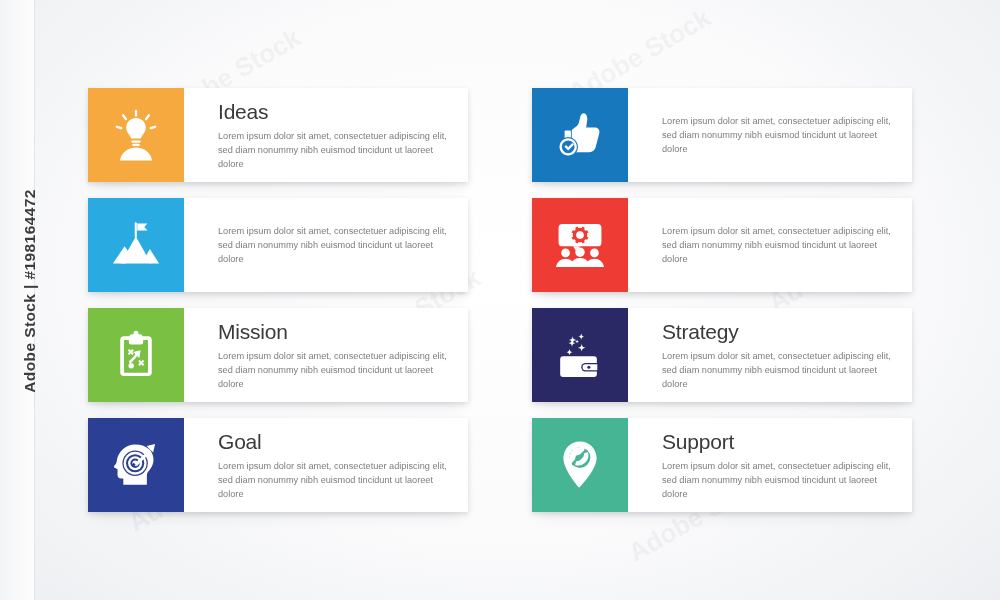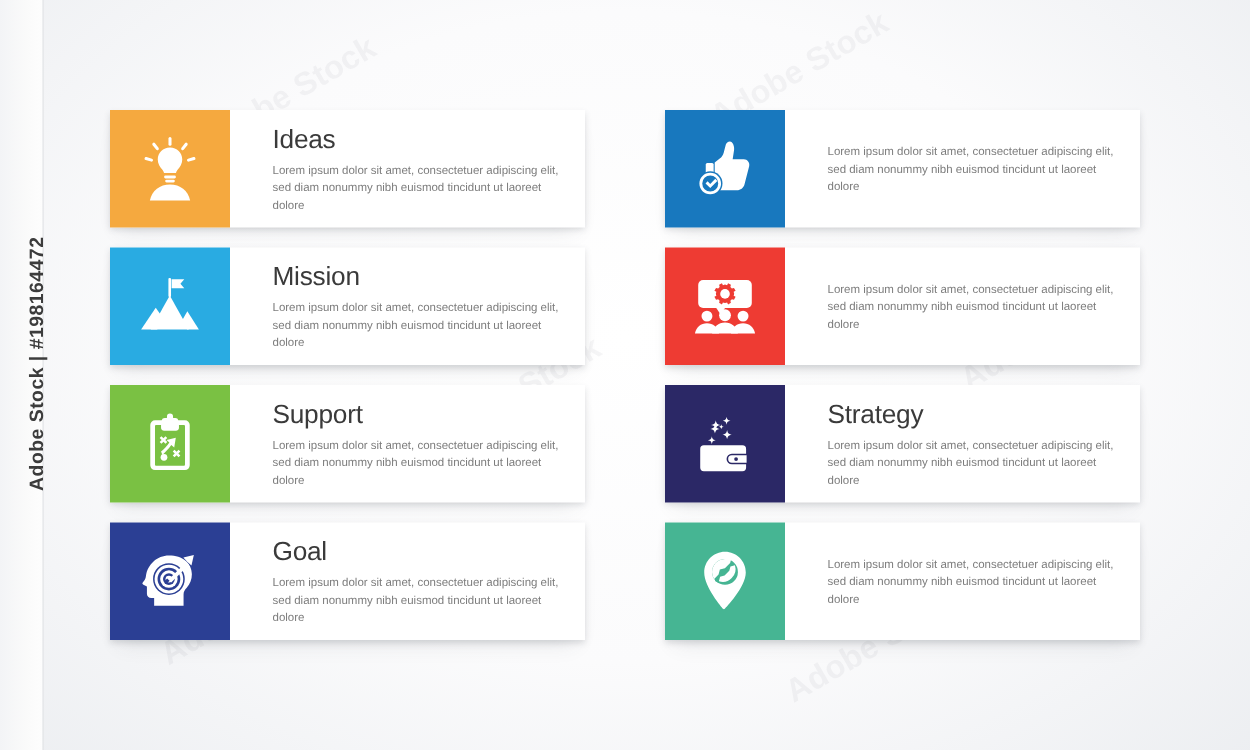--- a/index.html
+++ b/index.html
@@ -214,21 +214,20 @@
 
             <path d="M31.8 22.5L15 52.5h33.6z"></path>
 
             <path d="M19.4 33.4L6.5 52.5h14.2l5.4-9.6z"></path>
 
             <path d="M47.3 36.5l-4.6 8.1 4.4 7.9h10.4z"></path>
           </g>
         </svg>
       </div>
       <div class="body">
-        <div class="title">Mission</div>
         <div class="desc">Lorem ipsum dolor sit amet, consectetuer adipiscing elit, sed diam nonummy nibh euismod tincidunt ut laoreet dolore</div>
       </div>
     </div>
 
     <div class="item">
       <div class="card"></div>
       <div class="tile" style="background:#EE3B33;">
         <svg width="56" height="56" viewBox="0 0 64 64">
           <g fill="#ffffff">
 
@@ -263,21 +262,21 @@
             <path d="M46.2 9.8h-6.3a3 3 0 0 0-2.9-2.3h-2.1V6.3a2.9 2.9 0 0 0-5.8 0v1.2h-2.1a3 3 0 0 0-2.9 2.3h-6.3a4.5 4.5 0 0 0-4.5 4.5v38.2a4.5 4.5 0 0 0 4.5 4.5h28.4a4.5 4.5 0 0 0 4.5-4.5V14.3a4.5 4.5 0 0 0-4.5-4.5zm0 42.2a.9.9 0 0 1-.9.9H18.7a.9.9 0 0 1-.9-.9V15.2a.9.9 0 0 1 .9-.9h4.8v2.4a3 3 0 0 0 3 3h11a3 3 0 0 0 3-3v-2.4h4.8a.9.9 0 0 1 .9.9z"></path>
 
             <path d="M24.8 42.6c2.6-2.5 6.2-5.9 8.4-9.4l2.8 2.3 1.5-9.1-8.8 2.1 2.7 2.2c-2 3.1-5.4 6.4-7.9 8.7z"></path>
             <circle cx="26.3" cy="44.8" r="3.2"></circle>
             <path d="M22.2 26.6l1.7-1.7 1.9 1.9 1.9-1.9 1.7 1.7-1.9 1.9 1.9 1.9-1.7 1.7-1.9-1.9-1.9 1.9-1.7-1.7 1.9-1.9z"></path>
             <path d="M34.6 39.4l1.7-1.7 1.9 1.9 1.9-1.9 1.7 1.7-1.9 1.9 1.9 1.9-1.7 1.7-1.9-1.9-1.9 1.9-1.7-1.7 1.9-1.9z"></path>
           </g>
         </svg>
       </div>
       <div class="body">
-        <div class="title">Support</div>
+        <div class="title">Mission</div>
         <div class="desc">Lorem ipsum dolor sit amet, consectetuer adipiscing elit, sed diam nonummy nibh euismod tincidunt ut laoreet dolore</div>
       </div>
     </div>
 
     <div class="item">
       <div class="card"></div>
       <div class="tile" style="background:#2B2866;">
         <svg width="54" height="54" viewBox="0 0 64 64">
           <g fill="#ffffff">
 
@@ -336,18 +335,19 @@
             <path d="M32 5C21.5 5 13 13.5 13 24c0 13.3 16.5 32.4 17.2 33.2.4.5 1.2.5 1.6 0C32.5 56.4 51 37.3 51 24 51 13.5 42.5 5 32 5z"></path>
 
             <circle cx="32" cy="23.5" r="11.8" fill="#46B593"></circle>
             <path d="M39.2 15.4l-4.6 1.2-1.2 4.6-4.8 4.8-4.6 1.2-1.2 4.6a11.8 11.8 0 0 0 16.4-16.4z" fill="#46B593"></path>
             <path d="M32 11.7a11.8 11.8 0 0 0-9.9 18.2l4-4 1.2-4.6 4.6-1.2 4.8-4.8 1.2-4.6A11.7 11.7 0 0 0 32 11.7z" fill="#ffffff"></path>
             <path d="M41.1 17.3l-4.1 1.1-1.1 4.1-4.3 4.3-4.1 1.1-1.1 4.1a11.8 11.8 0 0 0 14.7-14.7z" fill="#ffffff"></path>
           </g>
         </svg>
       </div>
       <div class="body">
+        <div class="title">Support</div>
         <div class="desc">Lorem ipsum dolor sit amet, consectetuer adipiscing elit, sed diam nonummy nibh euismod tincidunt ut laoreet dolore</div>
       </div>
     </div>
 
   </div>
 </div>
 
 </body></html>

